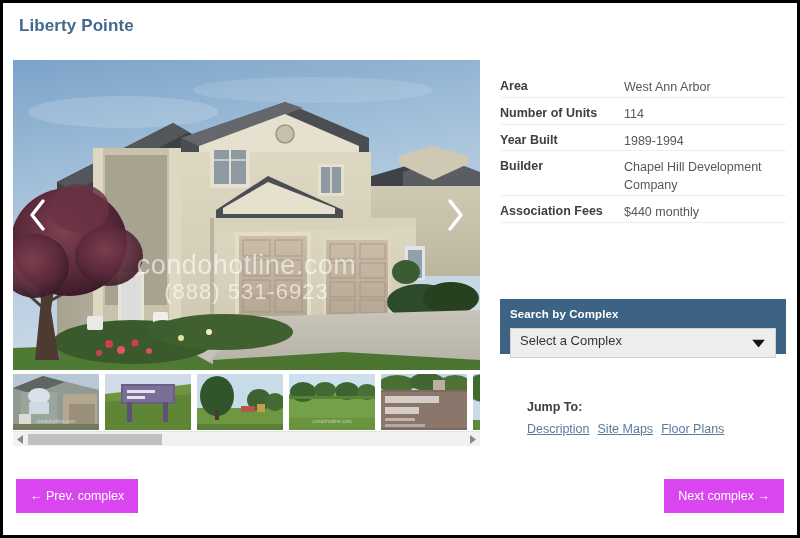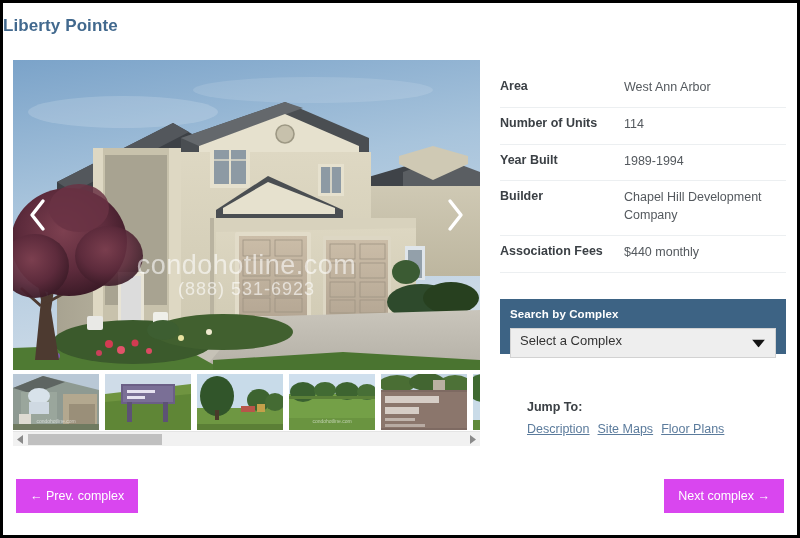--- a/index.html
+++ b/index.html
@@ -15,21 +15,21 @@
     position: relative;
     width: 800px; height: 538px;
     border: 3px solid #000000;
     background: #ffffff;
     overflow: hidden;
   }
 
   
   #page-title {
     position: absolute;
-    left: 0; top: 13px;
+    left: 16px; top: 13px;
     font-size: 17px;
     font-weight: bold;
     color: #42698e;
     letter-spacing: .1px;
   }
 
   
   #gallery {
     position: absolute;
     left: 10px; top: 57px;
@@ -53,21 +53,21 @@
   .hero-watermark .wm-main {
     display: block;
     font-size: 27px;
     color: rgba(255,255,255,.58);
     letter-spacing: .5px;
     line-height: 1.05;
     font-family: "Liberation Sans", sans-serif;
   }
   .hero-watermark .wm-sub {
     display: block;
-    font-size: 18px;
+    font-size: 22px;
     color: rgba(255,255,255,.60);
     letter-spacing: 1px;
     line-height: 1.2;
   }
 
   .hero-arrow {
     position: absolute;
     top: 50%;
     transform: translateY(-50%);
     width: 34px; height: 46px;
@@ -137,21 +137,21 @@
 
   
   #detail-table {
     position: absolute;
     left: 497px; top: 68px;
     width: 286px;
   }
   .detail-row {
     display: flex;
     align-items: flex-start;
-    padding: 8px 0 10px 0;
+    padding: 8px 0 0 0;
     border-bottom: 1px solid #eceff1;
     font-size: 12.5px;
   }
   .detail-row:last-child { border-bottom: 1px solid #eceff1; }
   .detail-label {
     flex: 0 0 124px;
     font-weight: bold;
     color: #3b4045;
   }
   .detail-value {

